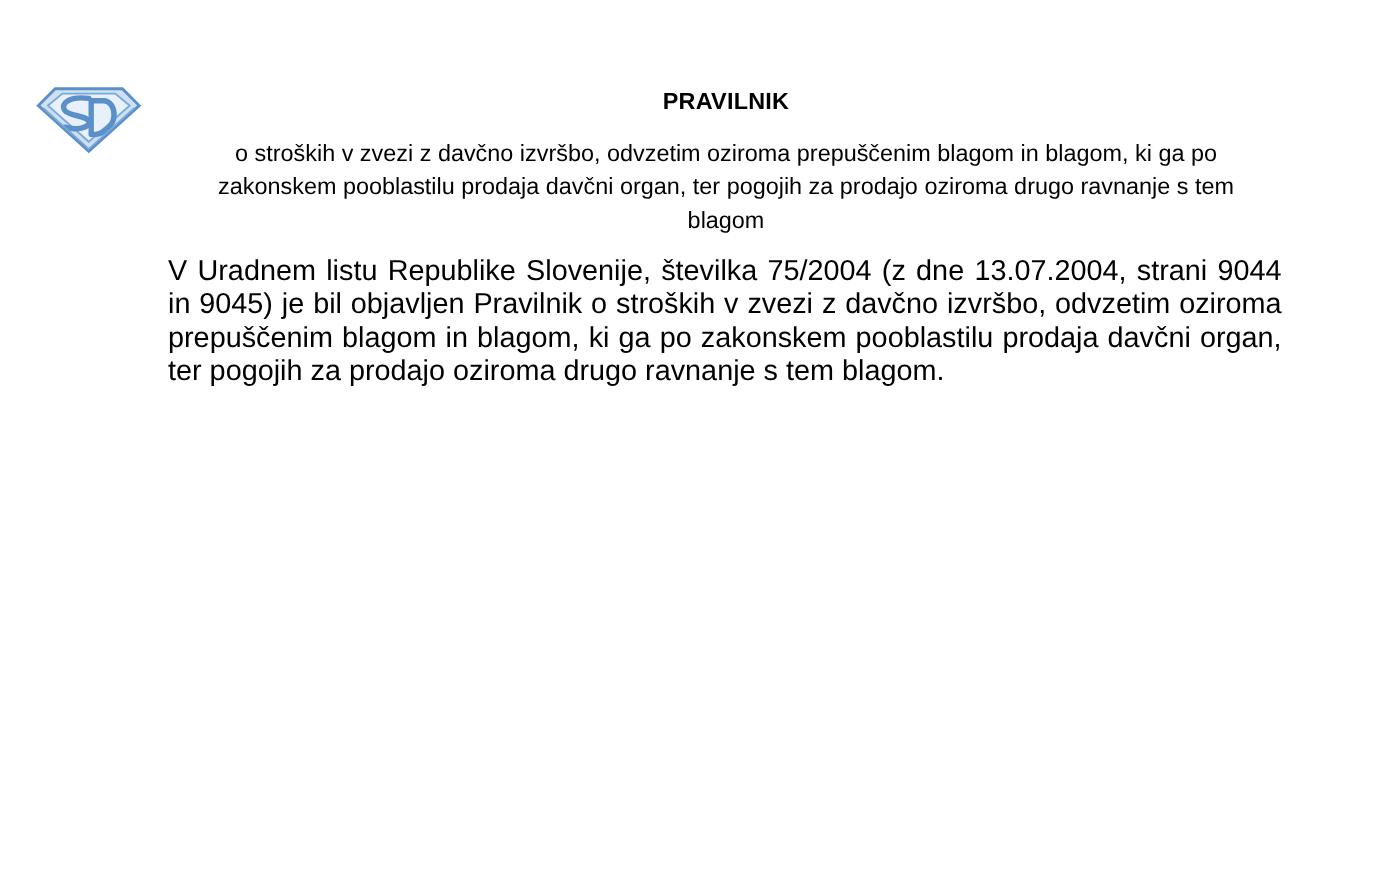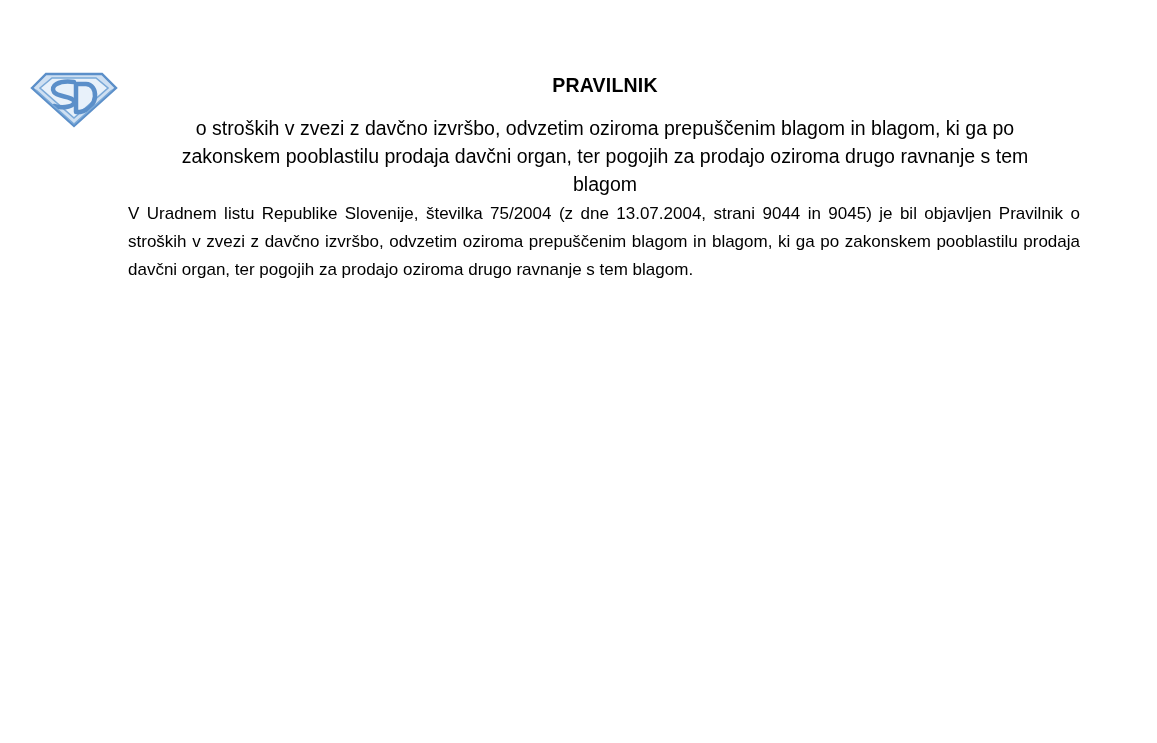--- a/index.html
+++ b/index.html
@@ -57,23 +57,23 @@
   }
 
   
   .body-block {
     position: absolute;
     left: 128px;
     top: 200px;
     width: 952px;
   }
   .body-par {
-    font-size: 17px;
+    font-size: 24px;
     line-height: 28px;
-    margin: 0;
+    margin: 12px;
     text-align: justify;
     text-justify: inter-word;
   }
 </style>
 </head>
 <body>
 
 <div class="page">
 
   <div class="logo">

